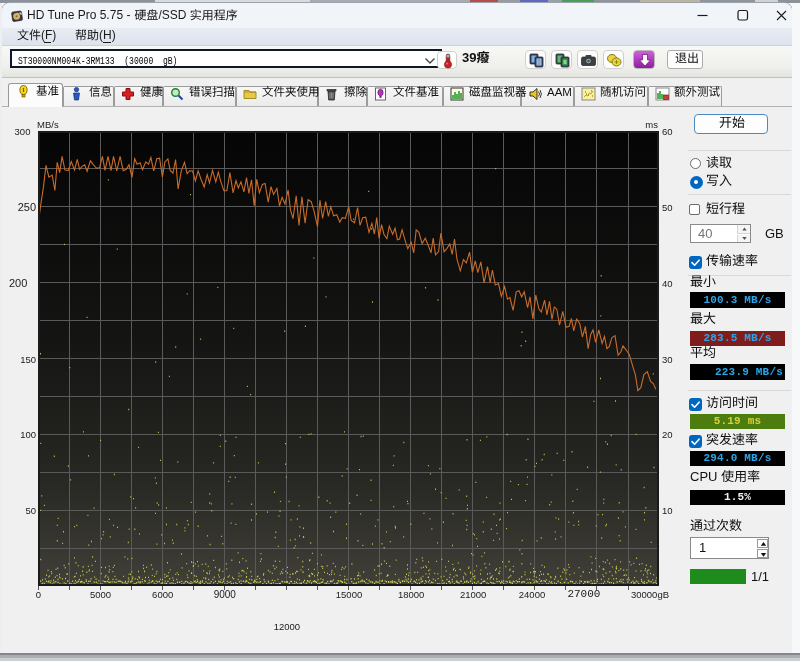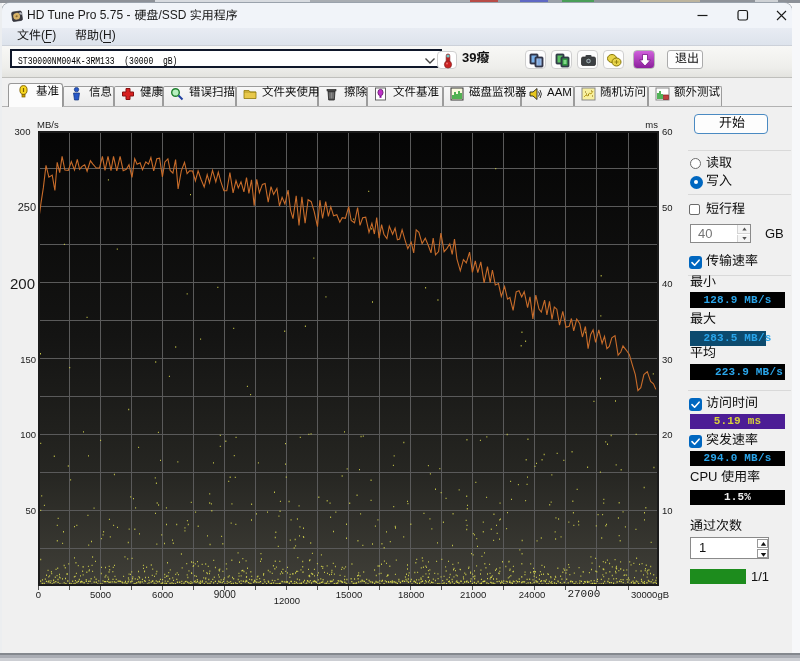--- a/index.html
+++ b/index.html
@@ -248,35 +248,35 @@
       <svg width="15" height="14">
         <rect x="1" y="1" width="13" height="12" fill="#fff" stroke="#888" stroke-width="1"></rect>
         <path d="M3 12V6M5 12V4M7 12V7" stroke="#28a030" stroke-width="1.6"></path>
         <rect x="8.5" y="8" width="5" height="4.5" fill="#c04040" stroke="#802020" stroke-width="0.7"></rect>
       </svg>
     </div>
 <div style="position:absolute;left:37px;top:119px;font-family:'Liberation Sans',sans-serif;font-size:9.5px;line-height:11px;color:#1a1a1a">MB/s</div>
 <div style="position:absolute;left:620px;top:119px;width:38px;text-align:right;font-family:'Liberation Sans',sans-serif;font-size:9.5px;line-height:11px;color:#1a1a1a">ms</div>
 <div style="position:absolute;left:9px;top:126px;width:27px;text-align:center;font-family:'Liberation Sans',sans-serif;font-size:9.5px;line-height:11px;color:#1a1a1a">300</div>
 <div style="position:absolute;left:9px;top:201.8px;width:27px;text-align:right;font-family:'Liberation Sans',sans-serif;font-size:11px;line-height:11px;color:#1a1a1a">250</div>
-<div style="position:absolute;left:9px;top:277.7px;width:27px;text-align:center;font-family:'Liberation Sans',sans-serif;font-size:15px;line-height:11px;color:#1a1a1a">200</div>
+<div style="position:absolute;left:9px;top:277.7px;width:27px;text-align:left;font-family:'Liberation Sans',sans-serif;font-size:11px;line-height:11px;color:#1a1a1a">200</div>
 <div style="position:absolute;left:9px;top:353.5px;width:27px;text-align:right;font-family:'Liberation Sans',sans-serif;font-size:9.5px;line-height:11px;color:#1a1a1a">150</div>
 <div style="position:absolute;left:9px;top:429.3px;width:27px;text-align:right;font-family:'Liberation Sans',sans-serif;font-size:9.5px;line-height:11px;color:#1a1a1a">100</div>
 <div style="position:absolute;left:9px;top:505.1px;width:27px;text-align:right;font-family:'Liberation Sans',sans-serif;font-size:9.5px;line-height:11px;color:#1a1a1a">50</div>
 <div style="position:absolute;left:662px;top:126px;font-family:'Liberation Sans',sans-serif;font-size:9.5px;line-height:11px;color:#1a1a1a">60</div>
 <div style="position:absolute;left:662px;top:201.8px;font-family:'Liberation Sans',sans-serif;font-size:9.5px;line-height:11px;color:#1a1a1a">50</div>
 <div style="position:absolute;left:662px;top:277.7px;font-family:'Liberation Sans',sans-serif;font-size:9.5px;line-height:11px;color:#1a1a1a">40</div>
 <div style="position:absolute;left:662px;top:353.5px;font-family:'Liberation Sans',sans-serif;font-size:9.5px;line-height:11px;color:#1a1a1a">30</div>
 <div style="position:absolute;left:662px;top:429.3px;font-family:'Liberation Sans',sans-serif;font-size:9.5px;line-height:11px;color:#1a1a1a">20</div>
 <div style="position:absolute;left:662px;top:505.1px;font-family:'Liberation Sans',sans-serif;font-size:9.5px;line-height:11px;color:#1a1a1a">10</div>
 <div style="position:absolute;left:8.5px;top:589px;width:60px;text-align:center;font-family:'Liberation Sans',sans-serif;font-size:9.5px;line-height:11px;color:#1a1a1a">0</div>
 <div style="position:absolute;left:70.6px;top:589px;width:60px;text-align:center;font-family:'Liberation Sans',sans-serif;font-size:9.5px;line-height:11px;color:#1a1a1a">5000</div>
 <div style="position:absolute;left:132.7px;top:589px;width:60px;text-align:center;font-family:'Liberation Sans',sans-serif;font-size:9.5px;line-height:11px;color:#1a1a1a">6000</div>
 <div style="position:absolute;left:194.8px;top:589px;width:60px;text-align:center;font-family:'Liberation Sans',sans-serif;font-size:10px;line-height:11px;color:#1a1a1a">9000</div>
-<div style="position:absolute;left:256.9px;top:595px;width:60px;text-align:center;font-family:'Liberation Sans',sans-serif;font-size:9.5px;line-height:11px;color:#1a1a1a">12000</div>
+<div style="position:absolute;left:256.9px;top:621px;width:60px;text-align:center;font-family:'Liberation Sans',sans-serif;font-size:9.5px;line-height:11px;color:#1a1a1a">12000</div>
 <div style="position:absolute;left:319px;top:589px;width:60px;text-align:center;font-family:'Liberation Sans',sans-serif;font-size:9.5px;line-height:11px;color:#1a1a1a">15000</div>
 <div style="position:absolute;left:381.1px;top:589px;width:60px;text-align:center;font-family:'Liberation Sans',sans-serif;font-size:9.5px;line-height:11px;color:#1a1a1a">18000</div>
 <div style="position:absolute;left:443.2px;top:589px;width:60px;text-align:center;font-family:'Liberation Sans',sans-serif;font-size:9.5px;line-height:11px;color:#1a1a1a">21000</div>
 <div style="position:absolute;left:502px;top:589px;width:60px;text-align:center;font-family:'Liberation Sans',sans-serif;font-size:9.5px;line-height:11px;color:#1a1a1a">24000</div>
 <div style="position:absolute;left:567.4px;top:589px;width:60px;text-align:left;font-family:Liberation Mono, monospace;font-size:11px;line-height:11px;color:#1a1a1a">27000</div>
 <div style="position:absolute;left:618px;top:589px;width:64px;text-align:center;font-family:'Liberation Sans',sans-serif;font-size:9.5px;line-height:11px;color:#1a1a1a">30000gB</div>
 <svg style="position:absolute;left:38px;top:131px" width="621" height="459">
 <defs>
         <linearGradient id="plotbg" x1="0" y1="0" x2="0" y2="1">
 <stop offset="0" stop-color="#050505"></stop>
@@ -314,35 +314,35 @@
       </div>
     </div>
 <div style="position:absolute;left:765px;top:226px;font-family:'Liberation Sans';font-size:13px;color:#111">GB</div>
 <div style="position:absolute;left:689px;top:256px;width:13px;height:13px;background:#0067c0;border-radius:3px">
       <svg width="13" height="13" style="position:absolute;left:0;top:0">
         <path d="M3 6.6l2.6 2.6 4.5-5" stroke="#fff" stroke-width="1.6" fill="none" stroke-linecap="round" stroke-linejoin="round"></path>
       </svg>
     </div>
 <div style="position:absolute;left:688px;top:274.5px;width:103px;height:1px;background:#d9d9d9"></div>
 <div style="position:absolute;left:690px;top:292px;width:95px;height:15.5px;background:#000">
-      <div style="position:absolute;left:0;top:1.5px;width:95px;text-align:center;font-family:'Liberation Mono',monospace;font-weight:700;font-size:11px;color:#2aa5ea;letter-spacing:0.2px;white-space:pre">128.9 MB/s</div>
-    </div>
-<div style="position:absolute;left:690px;top:330.5px;width:76px;height:15.5px;background:#0c4a6e">
+      <div style="position:absolute;left:0;top:1.5px;width:95px;text-align:center;font-family:'Liberation Mono',monospace;font-weight:700;font-size:11px;color:#2aa5ea;letter-spacing:0.2px;white-space:pre">100.3 MB/s</div>
+    </div>
+<div style="position:absolute;left:690px;top:330.5px;width:95px;height:15.5px;background:#7f1d1d">
       <div style="position:absolute;left:0;top:1.5px;width:95px;text-align:center;font-family:'Liberation Mono',monospace;font-weight:700;font-size:11px;color:#2aa5ea;letter-spacing:0.2px;white-space:pre">283.5 MB/s</div>
     </div>
 <div style="position:absolute;left:690px;top:364px;width:95px;height:15.5px;background:#000">
       <div style="position:absolute;left:0;top:1.5px;width:118px;text-align:center;font-family:'Liberation Mono',monospace;font-weight:700;font-size:11px;color:#2aa5ea;letter-spacing:0.2px;white-space:pre">223.9 MB/s</div>
     </div>
 <div style="position:absolute;left:688px;top:390px;width:103px;height:1px;background:#d9d9d9"></div>
 <div style="position:absolute;left:689px;top:398px;width:13px;height:13px;background:#0067c0;border-radius:3px">
       <svg width="13" height="13" style="position:absolute;left:0;top:0">
         <path d="M3 6.6l2.6 2.6 4.5-5" stroke="#fff" stroke-width="1.6" fill="none" stroke-linecap="round" stroke-linejoin="round"></path>
       </svg>
     </div>
-<div style="position:absolute;left:690px;top:413.5px;width:95px;height:15.5px;background:#4c1d95">
+<div style="position:absolute;left:690px;top:413.5px;width:95px;height:15.5px;background:#4d7c0f">
       <div style="position:absolute;left:0;top:1.5px;width:95px;text-align:center;font-family:'Liberation Mono',monospace;font-weight:700;font-size:11px;color:#d8d23c;letter-spacing:0.2px;white-space:pre">5.19 ms</div>
     </div>
 <div style="position:absolute;left:689px;top:435px;width:13px;height:13px;background:#0067c0;border-radius:3px">
       <svg width="13" height="13" style="position:absolute;left:0;top:0">
         <path d="M3 6.6l2.6 2.6 4.5-5" stroke="#fff" stroke-width="1.6" fill="none" stroke-linecap="round" stroke-linejoin="round"></path>
       </svg>
     </div>
 <div style="position:absolute;left:690px;top:450.5px;width:95px;height:15.5px;background:#000">
       <div style="position:absolute;left:0;top:1.5px;width:95px;text-align:center;font-family:'Liberation Mono',monospace;font-weight:700;font-size:11px;color:#2aa5ea;letter-spacing:0.2px;white-space:pre">294.0 MB/s</div>
     </div>

